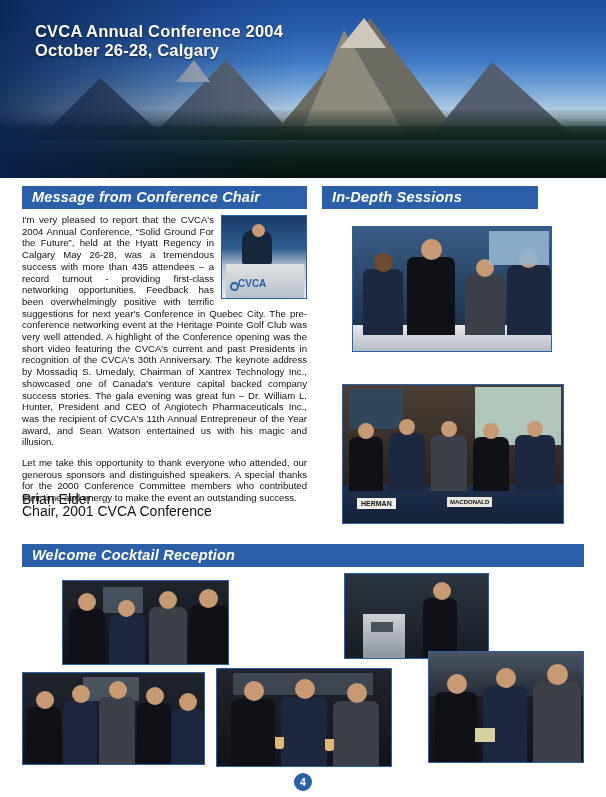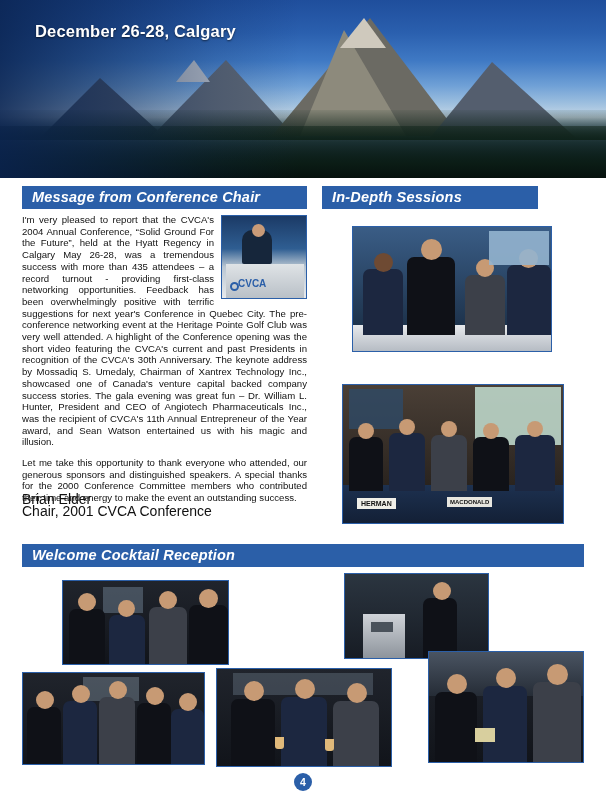--- a/index.html
+++ b/index.html
@@ -248,21 +248,22 @@
   <div class="peak peak-left"></div>
   <div class="peak peak-main"></div>
   <div class="peak peak-main2"></div>
   <div class="peak peak-right"></div>
   <div class="snowcap snow1"></div>
   <div class="snowcap snow2"></div>
   <div class="hero-ridge"></div>
   <div class="hero-forest"></div>
   <div class="hero-shade-left"></div>
   <div class="hero-text">
-    <div class="hero-line2">December 26-28, Calgary</div>
+    <div class="hero-line1">CVCA Annual Conference 2004</div>
+    <div class="hero-line2">October 26-28, Calgary</div>
   </div>
 </div>
 
 <div class="bar chair-bar">Message from Conference Chair</div>
 
 <div class="chair-body">
   <div class="photo-chair">
     <div class="pc-podium"></div>
     <div class="pc-person"></div>
     <div class="pc-head"></div>

